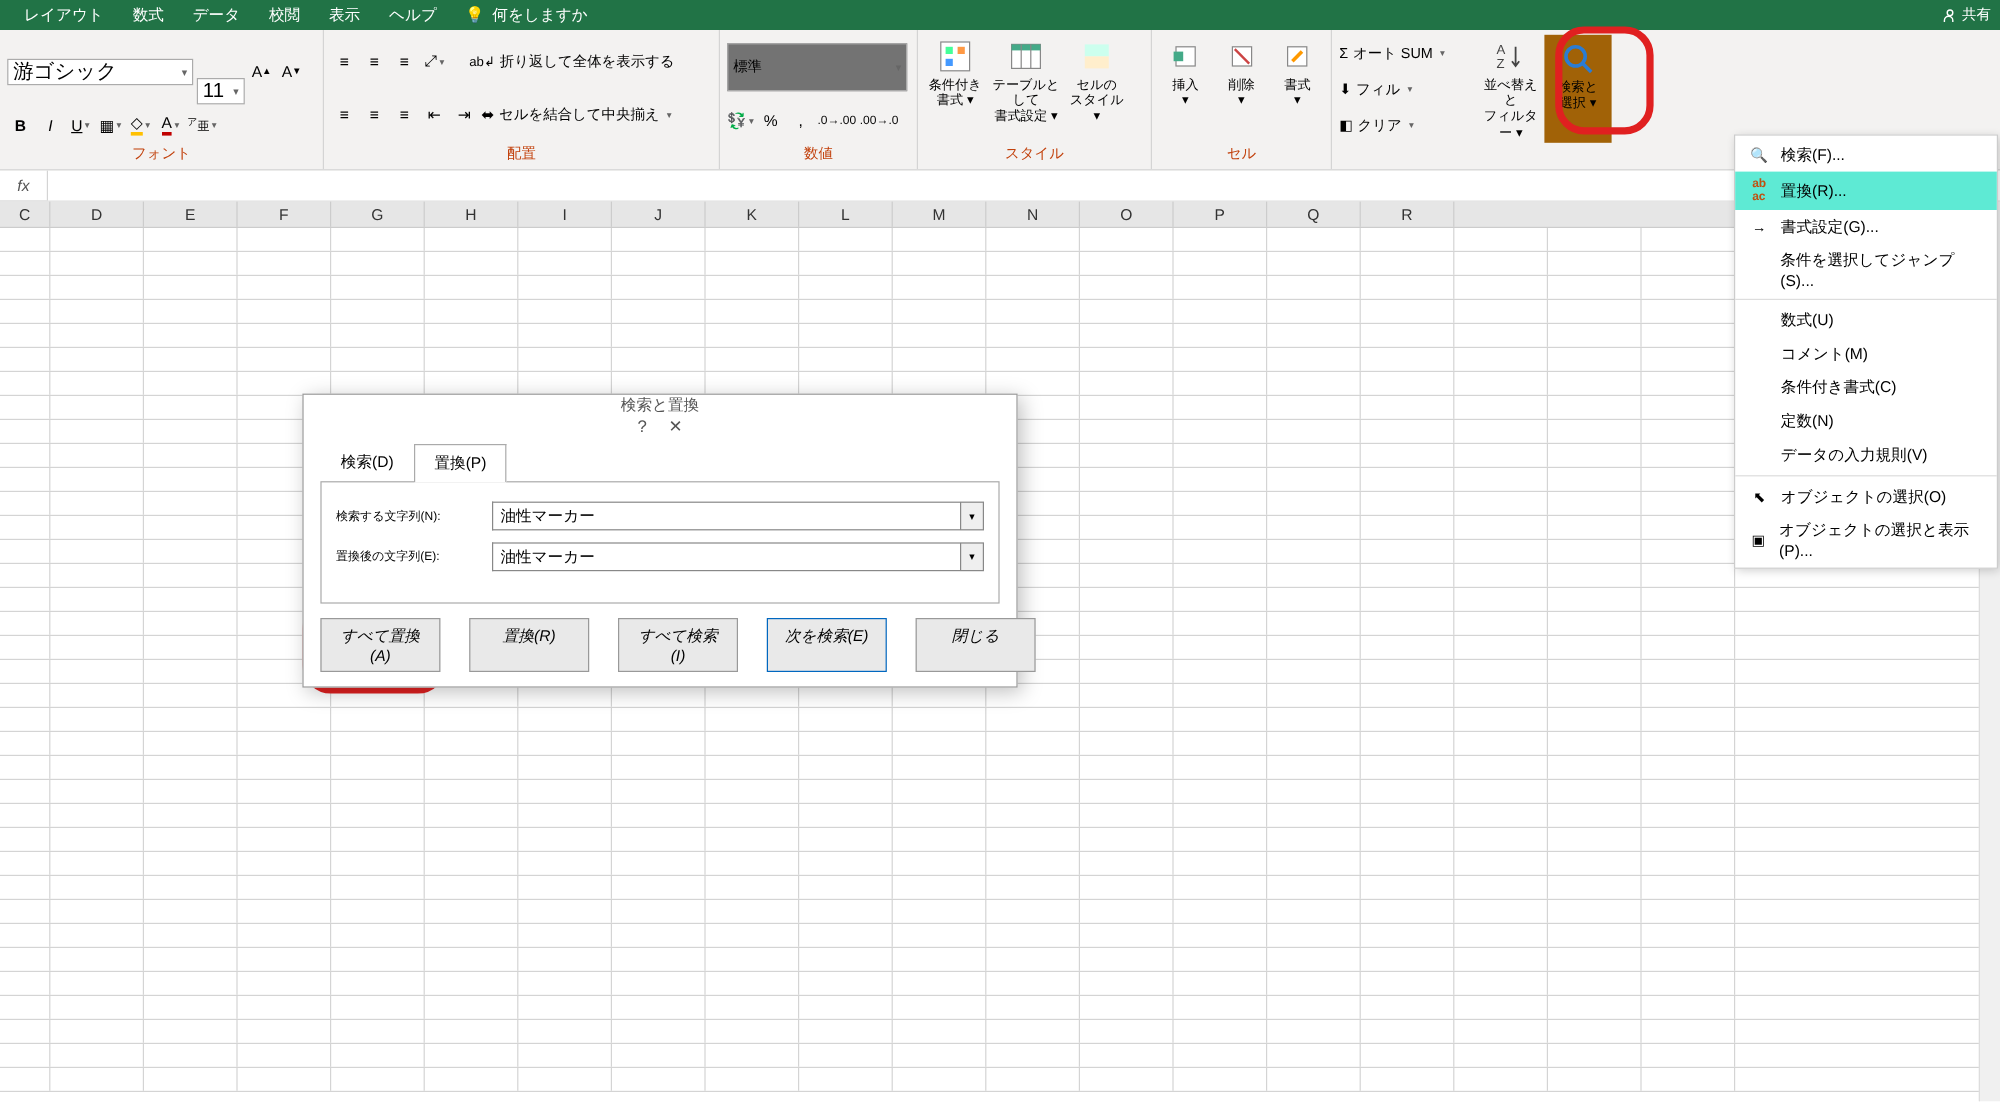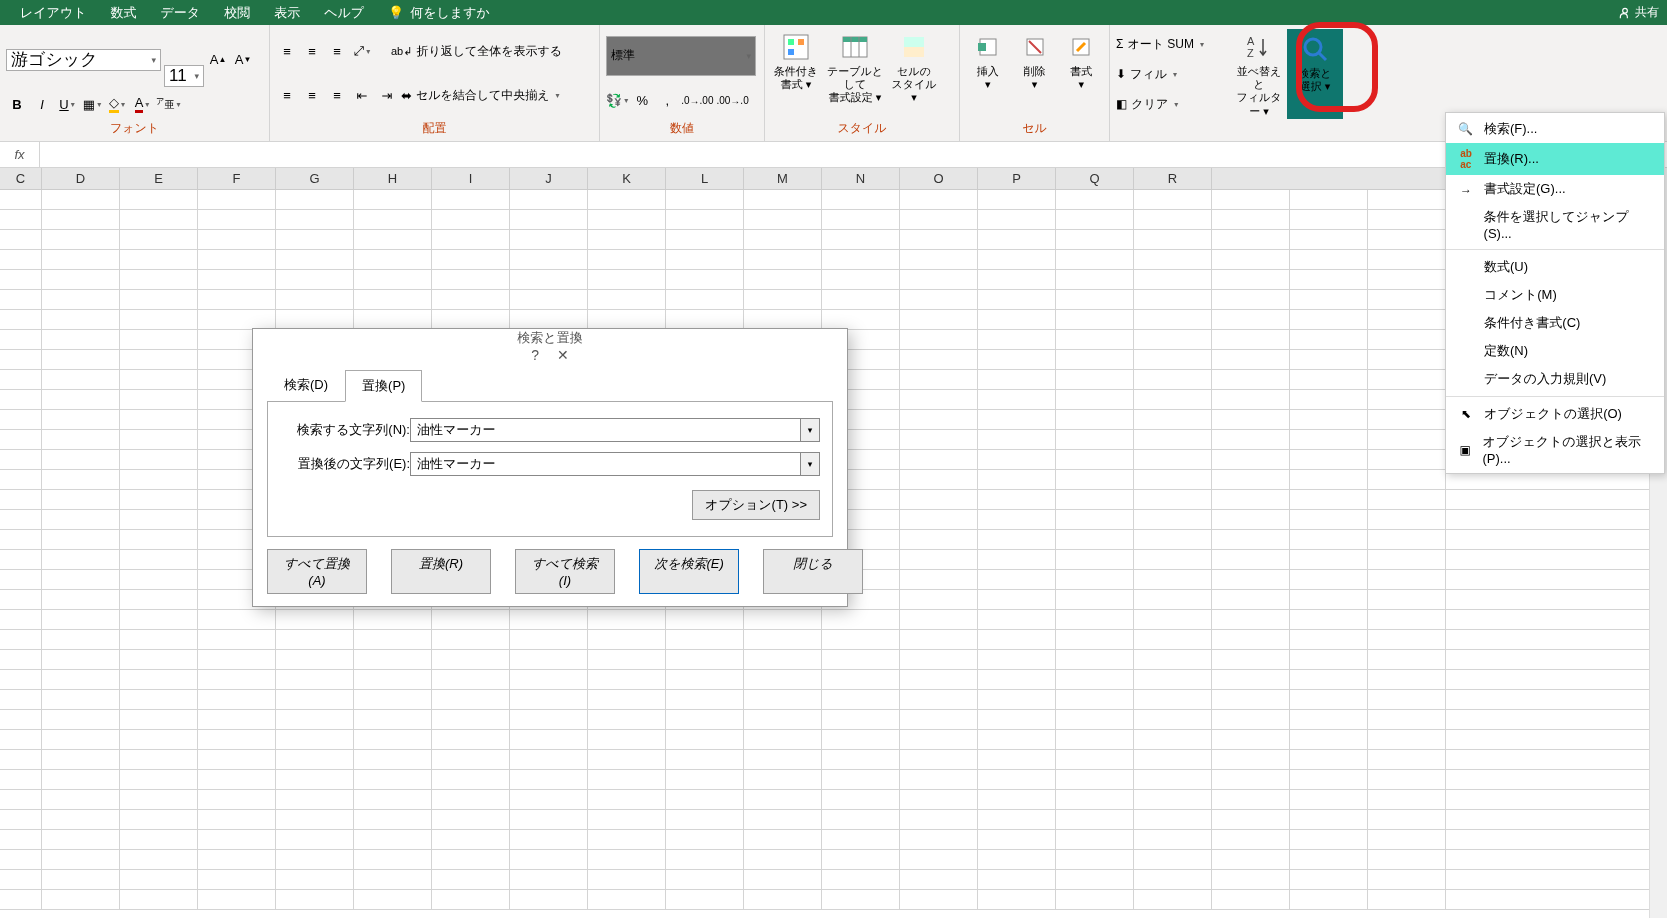--- a/index.html
+++ b/index.html
@@ -34,21 +34,21 @@
     
     .large-btn { width: 50px; display: flex; flex-direction: column; align-items: center; justify-content: flex-start; padding: 2px; font-size: 11px; text-align: center; cursor: pointer; }
     .large-btn .icon-box { width: 32px; height: 32px; margin-bottom: 2px; }
     .large-btn .label-text { line-height: 1.2; }
     
     
     .edit-row { display: flex; align-items: center; gap: 4px; font-size: 12px; height: 20px; margin: 2px 0; }
     .red-ring { position: absolute; border: 6px solid #e02020; border-radius: 24px; pointer-events: none; z-index: 50; }
     .ring1 { top: -3px; left: 1296px; width: 82px; height: 90px; }
     .ring2 { top: 500px; left: 252px; width: 120px; height: 78px; }
-    .find-select { background: #0f766e; width: 50px; display: flex; flex-direction: column; align-items: center; padding: 4px 2px; font-size: 11px; text-align: center; }
+    .find-select { background: #a16207; width: 50px; display: flex; flex-direction: column; align-items: center; padding: 4px 2px; font-size: 11px; text-align: center; }
     
     
     .dropdown { position: absolute; top: 112px; right: 2px; width: 220px; background: #fff; border: 1px solid #ccc; box-shadow: 2px 2px 8px rgba(0,0,0,0.2); z-index: 100; padding: 2px 0; }
     .dd-item { display: flex; align-items: center; padding: 5px 12px; font-size: 13px; gap: 10px; cursor: pointer; }
     .dd-item.highlighted { background: #5eead4; }
     .dd-icon { width: 16px; display: flex; justify-content: center; font-size: 12px; }
     .dd-sep { height: 1px; background: #ddd; margin: 3px 0; }
     
     
     .formula-bar { height: 26px; border-bottom: 1px solid #d4d4d4; display: flex; align-items: center; background: #fff; }
@@ -68,21 +68,21 @@
     
     
     .dialog { position: absolute; top: 328px; left: 252px; width: 596px; background: #fff; border: 1px solid #999; box-shadow: 4px 4px 16px rgba(0,0,0,0.25); z-index: 80; }
     .dlg-title { height: 34px; display: flex; align-items: center; justify-content: space-between; padding: 0 12px; font-size: 13px; color: #555; flex-direction: column; }
     .dlg-title-btns { display: flex; gap: 18px; color: #555; font-size: 14px; }
     .dlg-tabs { display: flex; padding: 0 14px; margin-top: 6px; }
     .dlg-tab { padding: 6px 16px; border: 1px solid transparent; font-size: 13px; cursor: pointer; }
     .dlg-tab.active { border: 1px solid #aaa; border-bottom: 1px solid #fff; background: #fff; position: relative; top: 1px; }
     .dlg-body { border: 1px solid #aaa; margin: 0 14px; padding: 16px 12px; background: #fff; }
     .dlg-field { display: flex; align-items: center; margin-bottom: 10px; }
-    .dlg-label { width: 130px; font-size: 13px; text-align: right; }
+    .dlg-label { width: 130px; font-size: 10px; }
     .dlg-input-wrap { flex: 1; display: flex; }
     .dlg-input { flex: 1; border: 1px solid #888; height: 24px; padding: 0 6px; font-size: 13px; border-right: none; }
     .dlg-input-arrow { width: 20px; border: 1px solid #888; background: #efefef; display: flex; align-items: center; justify-content: center; font-size: 9px; cursor: pointer; }
     .dlg-options { display: flex; justify-content: flex-end; margin-top: 14px; }
     .dlg-btn { border: 1px solid #999; background: #e9e9e9; padding: 5px 12px; font-size: 13px; cursor: pointer; min-width: 100px; text-align: center; }
     .dlg-footer { display: flex; justify-content: space-between; padding: 12px 14px; gap: 24px; font-style: italic; }
     .dlg-btn.primary { border: 1px solid #0067c0; color: #000; }
     
     
     .vscroll { position: absolute; right: 0; top: 168px; bottom: 0; width: 18px; background: #f0f0f0; border-left: 1px solid #ddd; }
@@ -1179,23 +1179,20 @@
         <div class="dlg-input-arrow">▾</div>
       </div>
     </div>
     <div class="dlg-field">
       <div class="dlg-label">置換後の文字列(E):</div>
       <div class="dlg-input-wrap">
         <input class="dlg-input" value="油性マーカー" style="">
         <div class="dlg-input-arrow">▾</div>
       </div>
     </div>
-    <div class="dlg-options">
-      <div class="dlg-btn">オプション(T) &gt;&gt;</div>
-    </div>
   </div>
   <div class="dlg-footer">
     <div class="dlg-btn">すべて置換(A)</div>
     <div class="dlg-btn">置換(R)</div>
     <div class="dlg-btn">すべて検索(I)</div>
     <div class="dlg-btn primary">次を検索(E)</div>
     <div class="dlg-btn">閉じる</div>
   </div>
 </div>
 

